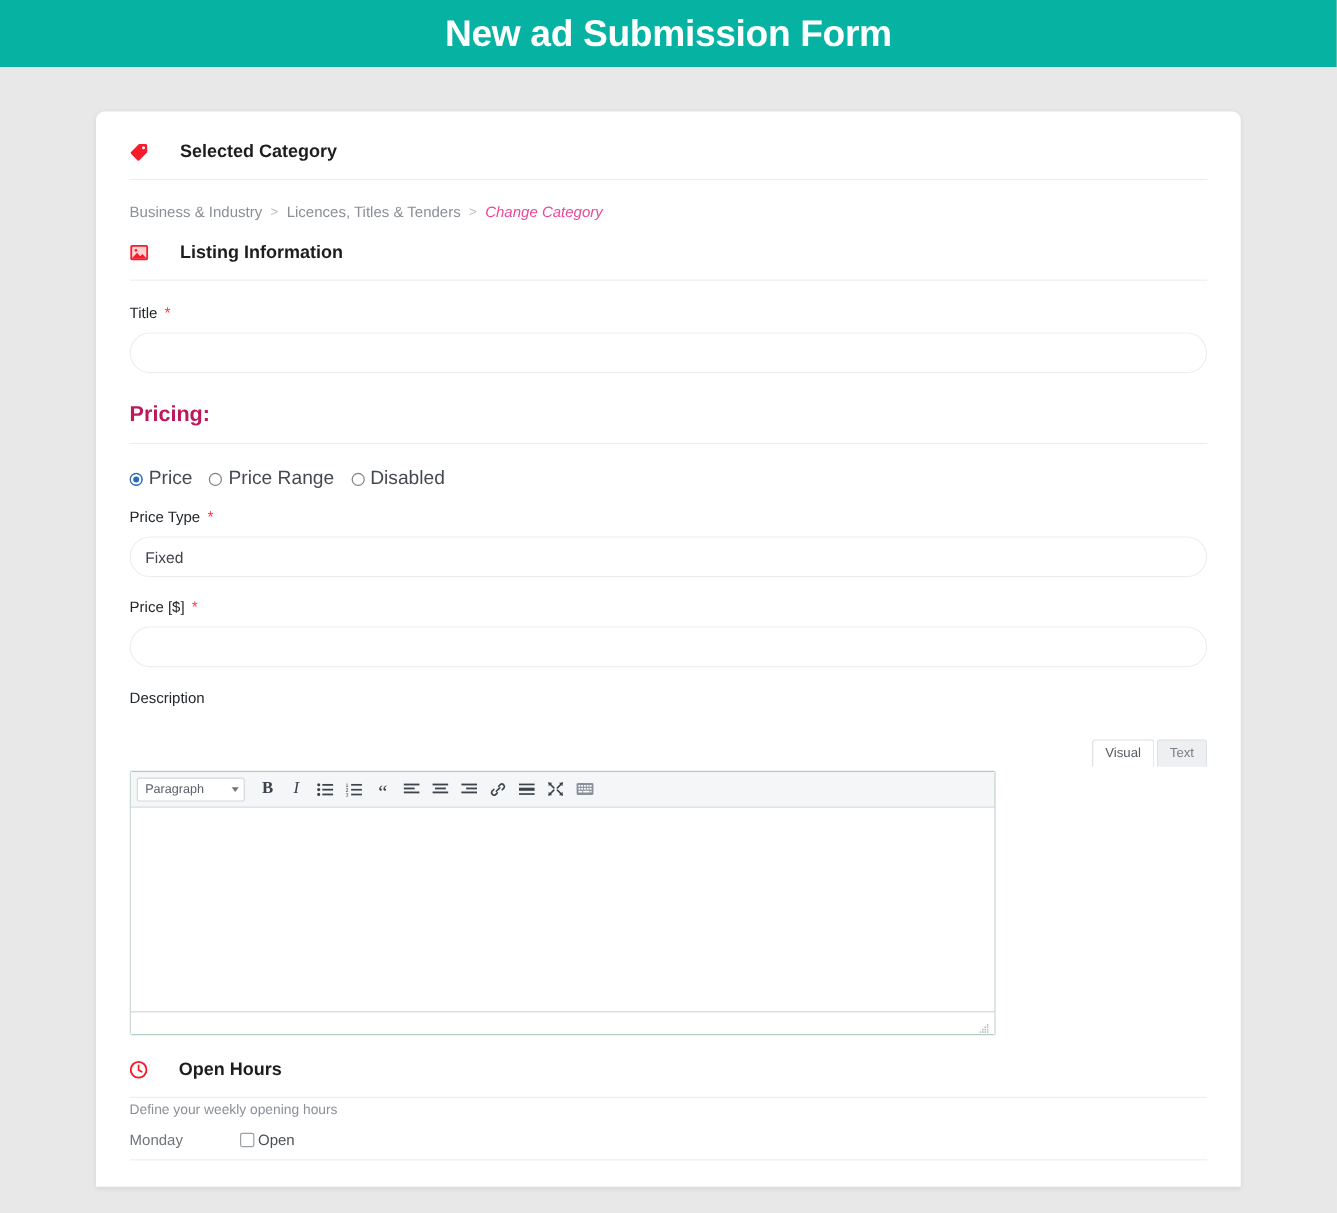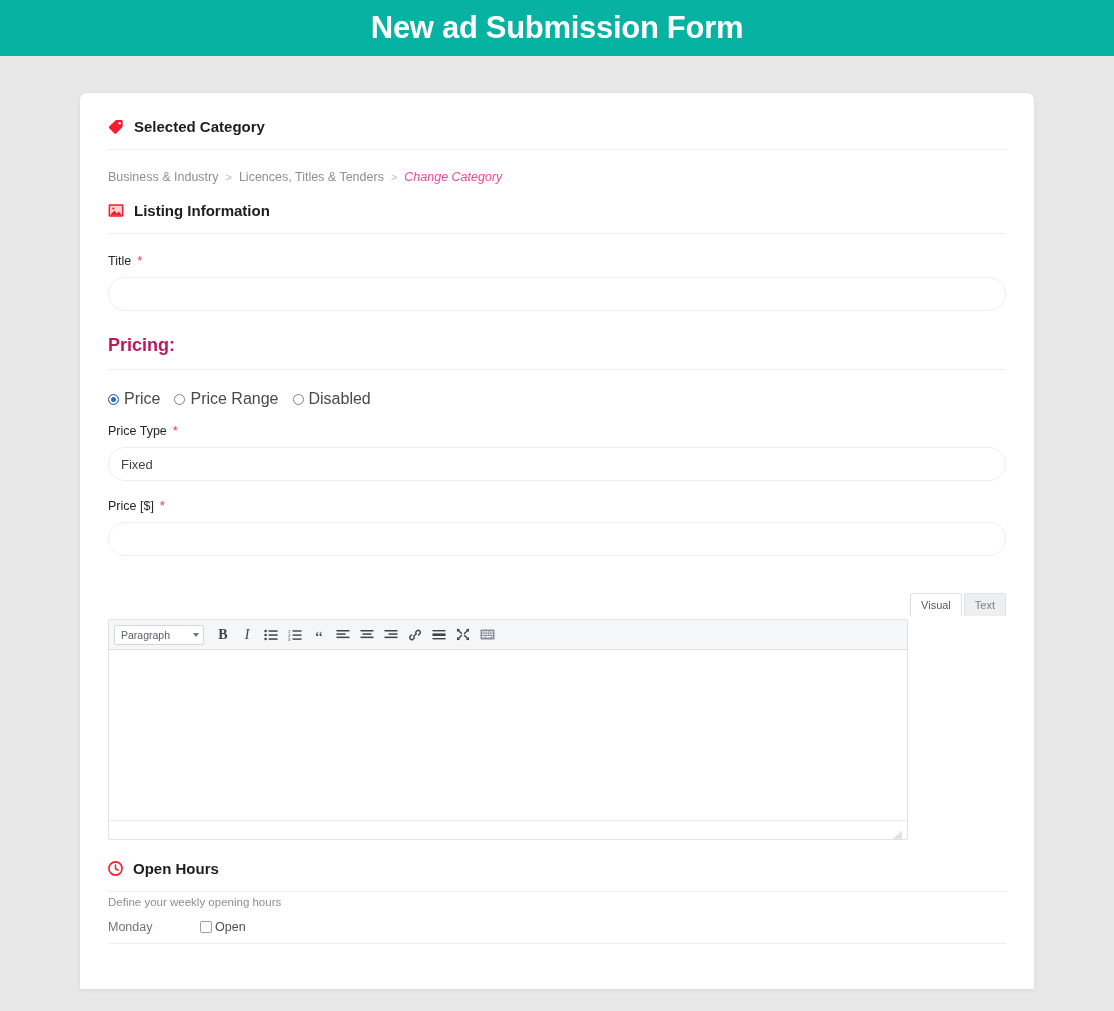--- a/index.html
+++ b/index.html
@@ -43,21 +43,21 @@
     padding: 0 28px;
     height: 896px;
     overflow: hidden;
     position: relative;
   }
 
   
   .section-head {
     display: flex;
     align-items: center;
-    gap: 10px;
+    gap: 26px;
     padding-top: 25px;
     padding-bottom: 14px;
     text-align: right;
   }
   .section-head .sh-title {
     font-size: 15px;
     font-weight: bold;
     color: #1d1d1d;
   }
   .divider {
@@ -170,21 +170,21 @@
     border-radius: 3px 3px 0 0;
     line-height: 13px;
   }
   .etab.active { background: #ffffff; color: #555b61; }
 
   .editor-box {
     margin-top: 26px;
     border: 1px solid #e0e3e6;
     border-radius: 2px;
     background: #15803d;
-    width: 800px;
+    width: 722px;
   }
   .editor-toolbar {
     background: #f5f6f7;
     border-bottom: 1px solid #e0e3e6;
     height: 30px;
     display: flex;
     align-items: center;
     padding: 0 5px;
     gap: 2px;
   }
@@ -327,20 +327,23 @@
 
   <div class="field" style="padding-top:18px;">
     <div class="flabel">
       <span>Price [$]</span>
       <span class="req">*</span>
     </div>
     <input class="tinput" type="text" value="" style="">
   </div>
 
   <div class="field" style="padding-top:19px;">
+    <div class="flabel">
+      <span>Description</span>
+    </div>
 
     <div class="desc-wrap">
       <div class="editor-tabs">
         <div class="etab active">Visual</div>
         <div class="etab">Text</div>
       </div>
 
       <div class="editor-box">
         <div class="editor-toolbar">
 

